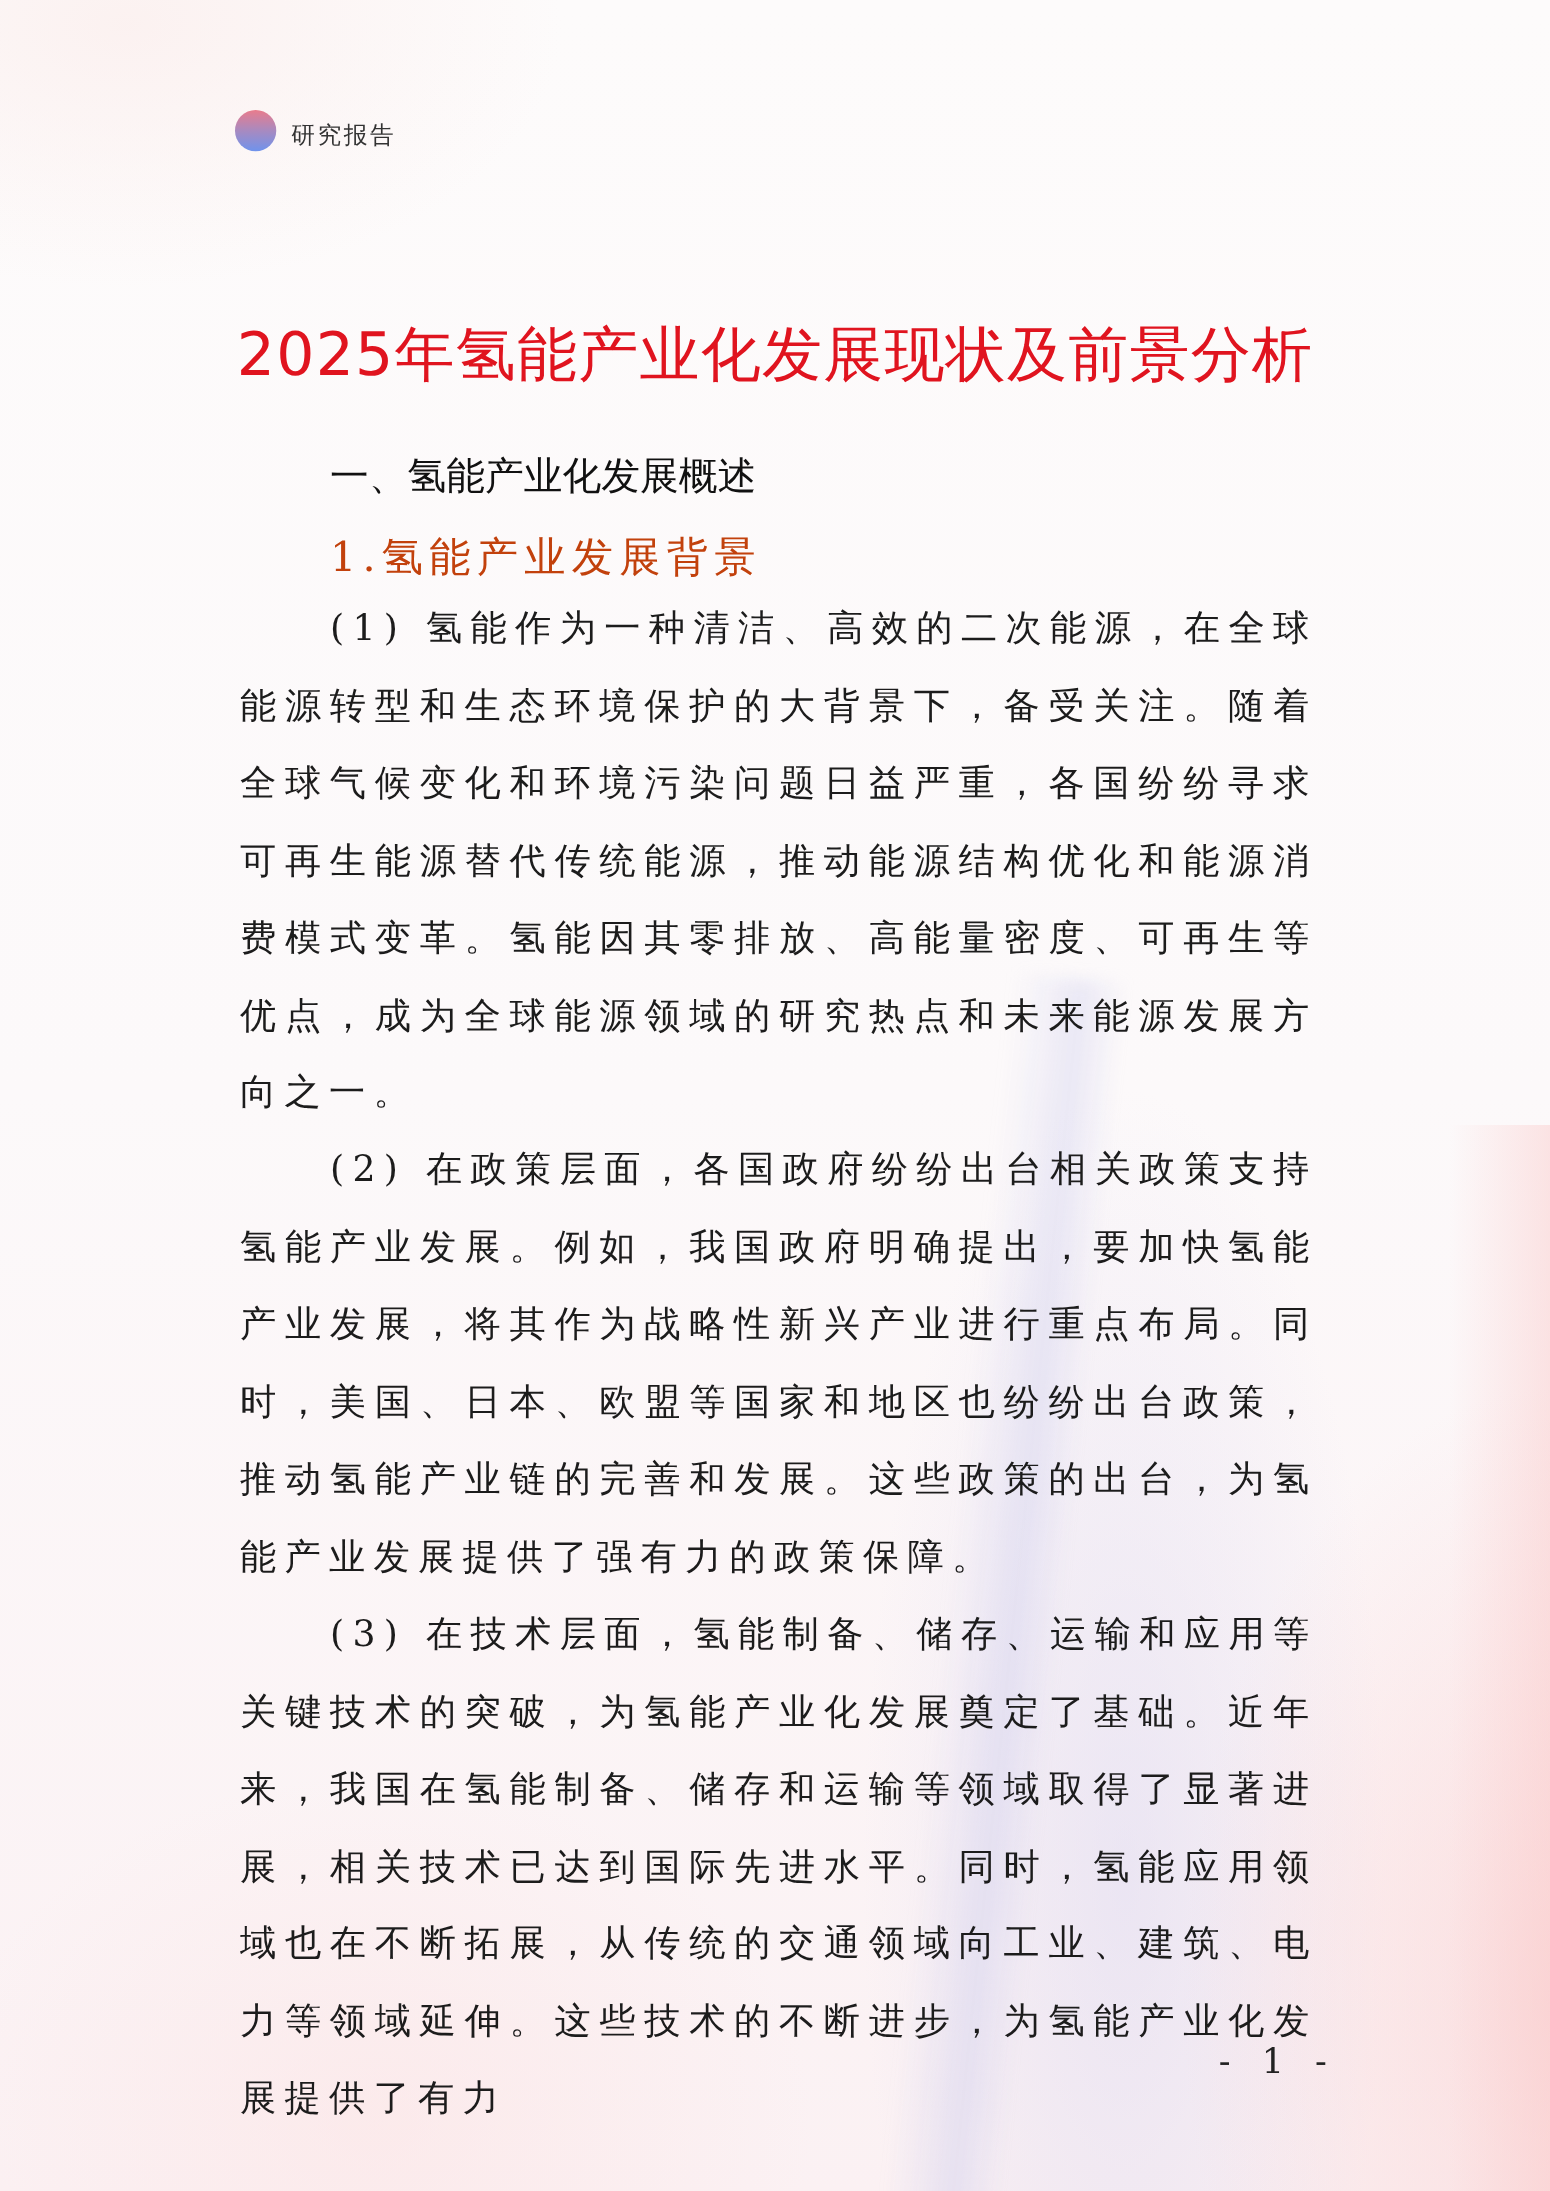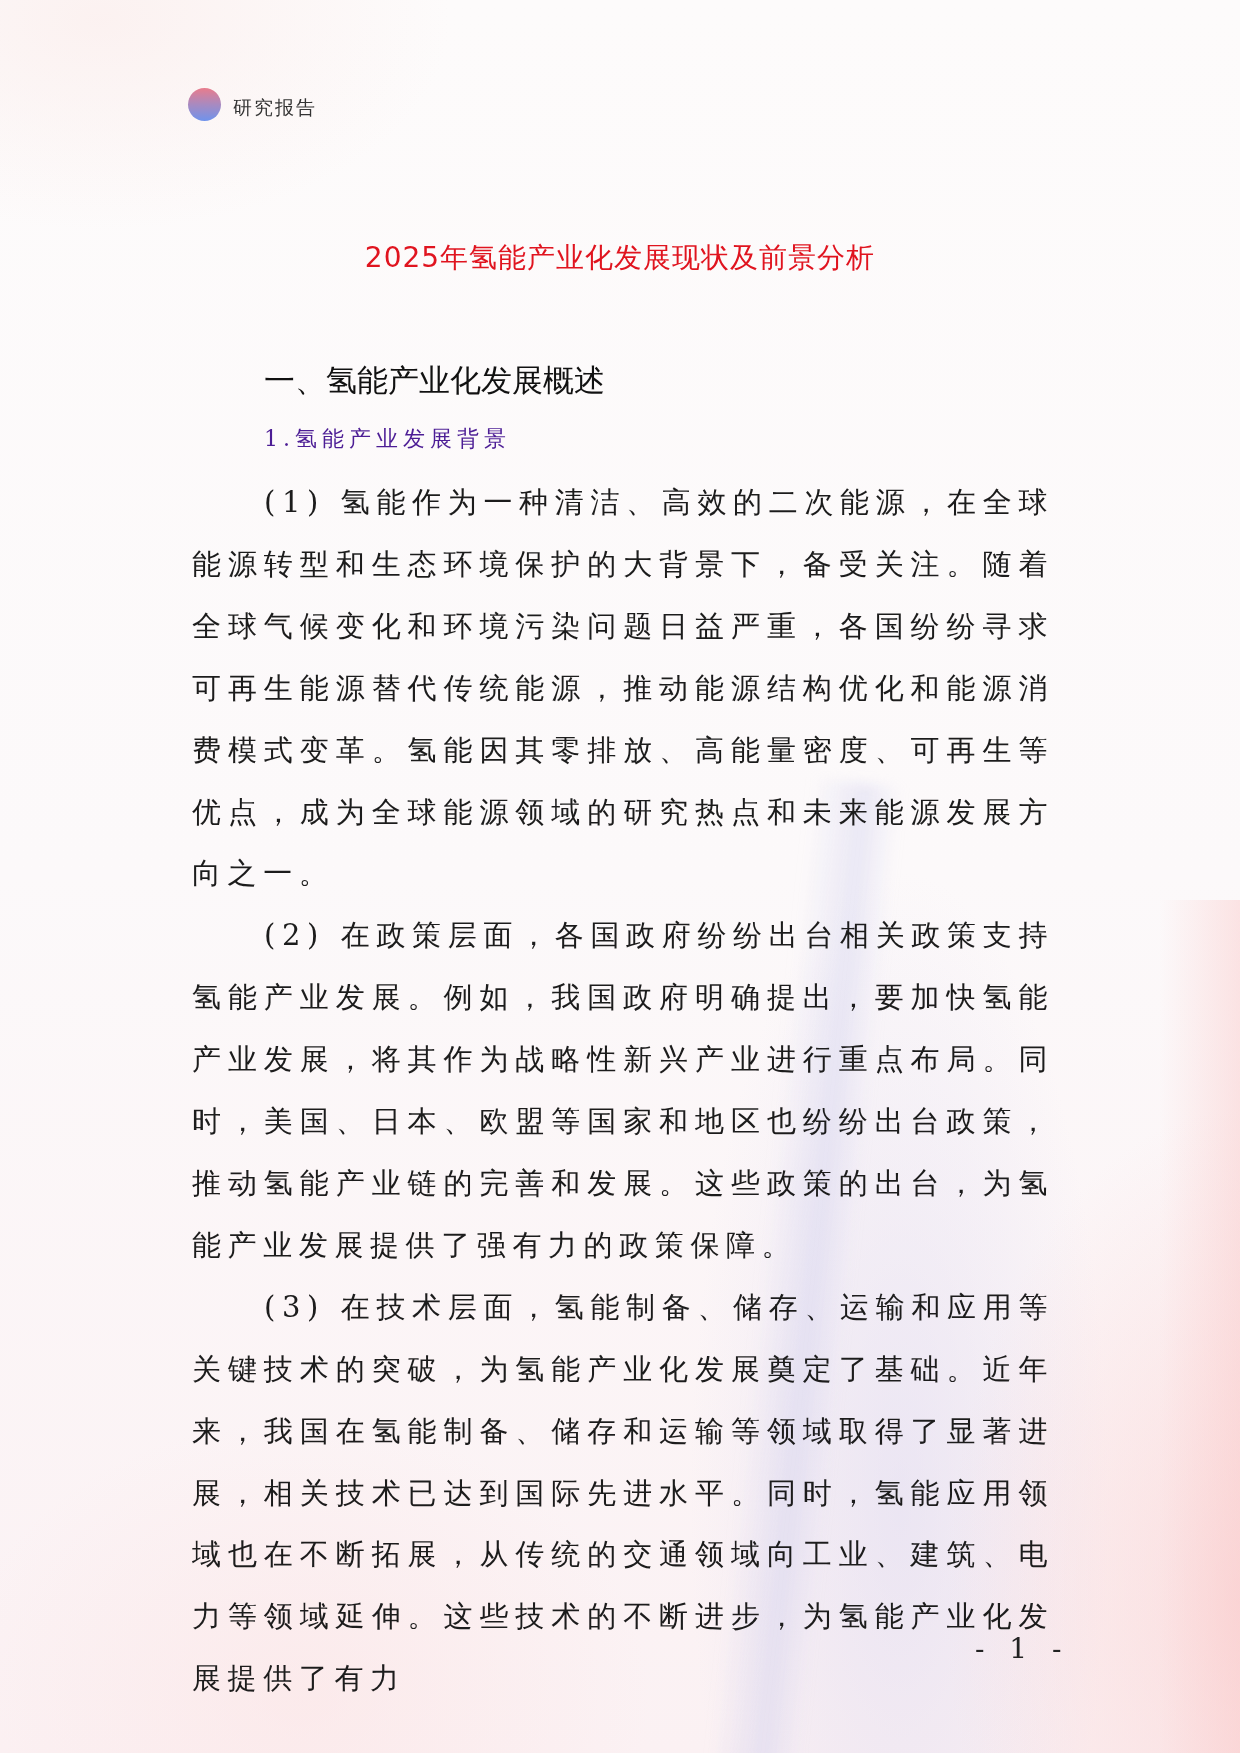--- a/index.html
+++ b/index.html
@@ -36,31 +36,31 @@
       background: linear-gradient(180deg, #e97c8c 0%, #a88ac0 50%, #6f93ec 100%);
     }
     .header-label {
       margin-left: 12px; font-size: 19px; color: #333; letter-spacing: 2px;
       font-family: "DejaVu Sans", "Liberation Sans", sans-serif;
     }
 
     .title {
       position: absolute; left: 0; right: 0; top: 220px; text-align: center;
       font-family: "DejaVu Sans", "Liberation Sans", sans-serif;
-      font-size: 28px; color: #e0141f; letter-spacing: 1px; font-weight: normal;
+      font-size: 48px; color: #e0141f; letter-spacing: 1px; font-weight: normal;
     }
 
     .h1 {
       position: absolute; left: 264px; top: 360px;
       font-family: "DejaVu Sans", "Liberation Sans", sans-serif;
       font-size: 31px; color: #111;
     }
     .h2 {
       position: absolute; left: 264px; top: 424px;
-      font-size: 22px; color: #4c1d95; letter-spacing: 5px; text-align: right;
+      font-size: 33px; color: #c2410c; letter-spacing: 5px; text-align: right;
     }
 
     .body {
       position: absolute; left: 192px; top: 472px; width: 862px;
       font-size: 29px; line-height: 61.9px; letter-spacing: 6.6px;
       text-align: justify; text-align-last: left;
     }
     .body p { margin: 0; text-indent: 72px; }
 
     .page-num {

